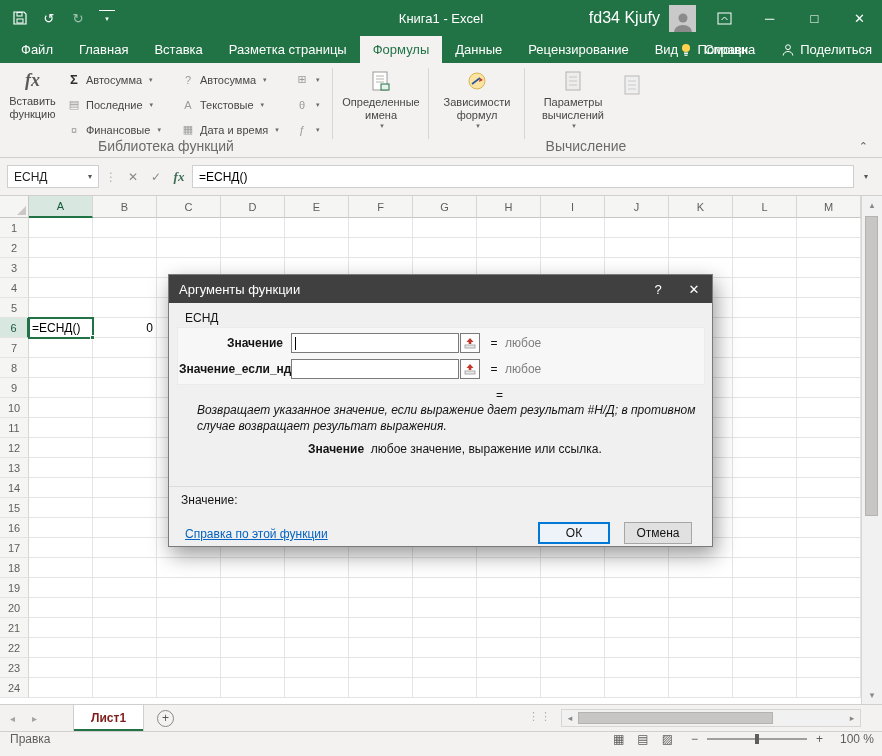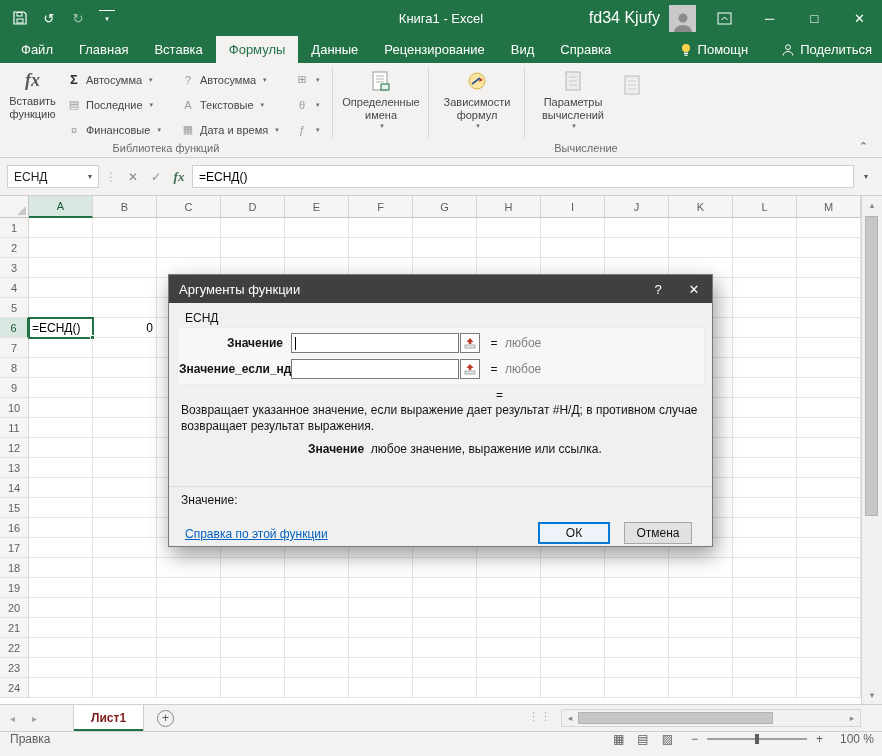--- a/index.html
+++ b/index.html
@@ -32,21 +32,21 @@
   .insert-fn .fx-big { font:italic 700 18px "Liberation Serif","DejaVu Serif",serif; color:#5a5a5a; margin:3px 0 4px; }
   .lib-col { position:absolute; top:6px; display:flex; flex-direction:column; gap:4px; }
   .c1 { left:64px; } .c2 { left:178px; } .c3 { left:292px; }
   .sbtn { display:flex; align-items:center; gap:5px; height:21px; padding:0 3px; font-size:11px; color:#474747; white-space:nowrap; }
   .mini-ic { width:14px; height:14px; display:flex; align-items:center; justify-content:center; font-size:11px; color:#9b9b9b; }
   .mini-ic.dark { color:#2f2f2f; font-weight:bold; font-size:13px; }
   .chev { font-size:7px; color:#6b6b6b; margin-left:2px; }
   .vsep { position:absolute; top:5px; bottom:18px; width:1px; background:#d8d6d4; }
   .bbtn { position:absolute; top:4px; width:90px; height:76px; display:flex; flex-direction:column; align-items:center; text-align:center; font-size:11px; line-height:1.2; color:#474747; }
   .bic { width:26px; height:24px; margin:2px 0 3px; display:flex; align-items:center; justify-content:center; }
-  .glabel { position:absolute; bottom:3px; font-size:11px; color:#6b6b6b; text-align:center; }
+  .glabel { position:absolute; bottom:3px; font-size:14px; color:#6b6b6b; text-align:center; }
   .gl-lib { left:0; width:332px; }
   .gl-calc { left:522px; width:128px; }
   .collapse-ribbon { position:absolute; right:14px; bottom:4px; font-size:11px; color:#5f5f5f; }
   .calc-sheet-btn { position:absolute; left:620px; top:10px; width:24px; height:24px; display:flex; align-items:center; justify-content:center; }
 
   
   .fbar { height:38px; background:#f3f2f1; border-bottom:1px solid #d0cece; display:flex; align-items:center; padding:0 7px; gap:3px; }
   .namebox { width:92px; height:23px; background:#fff; border:1px solid #d0cece; display:flex; align-items:center; font-size:12px; color:#1f1f1f; }
   .nb-text { flex:1; padding-left:6px; }
   .nb-chev { width:16px; text-align:center; font-size:8px; color:#555; }
@@ -106,21 +106,21 @@
   .fn-name { position:absolute; left:16px; top:8px; }
   .dfields { position:absolute; left:10px; top:27px; width:528px; }
   .drow { display:flex; align-items:center; height:26px; }
   .dlabel { width:112px; text-align:right; font-weight:bold; padding-right:8px; white-space:nowrap; }
   .dinput { width:168px; height:20px; background:#fff; border:1px solid #7a7a7a; display:flex; align-items:center; padding-left:3px; }
   .caret { width:1px; height:13px; background:#000; }
   .collapse-btn { width:20px; height:20px; border:1px solid #7a7a7a; background:#fdfdfd; margin-left:1px; display:flex; align-items:center; justify-content:center; }
   .deq { width:14px; text-align:center; margin-left:7px; }
   .dresult { color:#7f7f7f; margin-left:4px; }
   .solo-eq { position:absolute; left:327px; top:85px; }
-  .desc { position:absolute; left:12px; top:99px; width:520px; line-height:1.35; }
+  .desc { position:absolute; left:28px; top:99px; width:520px; line-height:1.35;font-style:italic; }
   .paramline { position:absolute; left:139px; top:139px; width:394px; }
   .dsep { position:absolute; left:0; right:0; top:183px; height:1px; background:#dcdcdc; }
   .resline { position:absolute; left:12px; top:190px; }
   .helplink { position:absolute; left:16px; top:224px; color:#0563c1; text-decoration:underline; cursor:pointer; }
   .okbtn { position:absolute; left:369px; top:219px; width:72px; height:22px; background:#eef3f9; border:2px solid #0078d7; display:flex; align-items:center; justify-content:center; }
   .cancelbtn { position:absolute; left:455px; top:219px; width:68px; height:22px; background:#e1e1e1; border:1px solid #a6a6a6; display:flex; align-items:center; justify-content:center; }
 </style>
 </head>
 <body>
 
@@ -160,20 +160,21 @@
       <span class="wbtn">□</span>
       <span class="wbtn">✕</span>
     </div>
   </div>
 
   <div class="tabrow">
     <div id="ribbon-tabs" style="display:flex;">
         <div class="rtab">Файл</div>
         <div class="rtab">Главная</div>
         <div class="rtab">Вставка</div>
+        <div class="rtab">Разметка страницы</div>
         <div class="rtab active">Формулы</div>
         <div class="rtab">Данные</div>
         <div class="rtab">Рецензирование</div>
         <div class="rtab">Вид</div>
         <div class="rtab">Справка</div>
       </div>
     <div class="tab-right">
       <span class="tr-item">
         <svg width="12" height="14" viewBox="0 0 12 14">
             <circle cx="6" cy="5" r="4" fill="#ffd34d"></circle>

